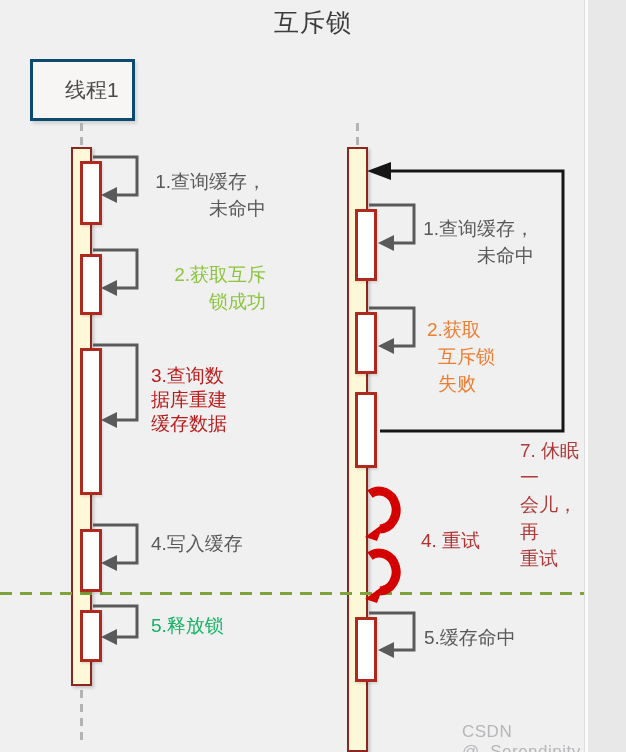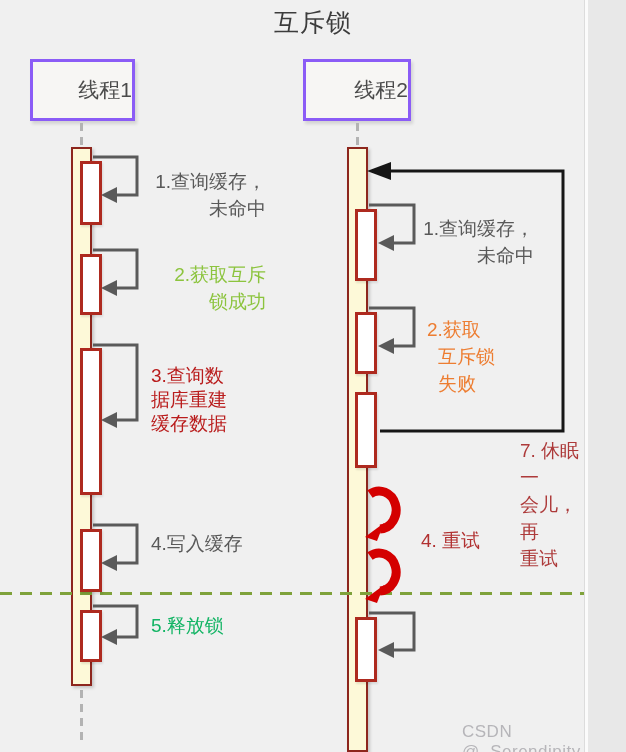--- a/index.html
+++ b/index.html
@@ -1,22 +1,22 @@
 <!DOCTYPE html>
 <html><head>
 <meta charset="utf-8">
 <style>
   html,body{margin:0;padding:0;}
   body{background:#e8e8e8;font-family:"Liberation Sans",sans-serif;}
   #stage{position:relative;width:588px;height:752px;background:#f0f0f0;overflow:hidden;}
   .abs{position:absolute;box-sizing:border-box;}
   #title{top:6px;left:0;width:626px;text-align:center;font-family:"DejaVu Serif",serif;
          font-size:25px;color:#3c3c3c;letter-spacing:1px;}
-  .participant{border:3px solid #8b5cf6;background:#f7f6f4;display:flex;align-items:center;
-         justify-content:flex-end;font-size:21px;color:#4b4b4b;box-shadow:2px 3px 3px rgba(0,0,0,0.12);}
+  .participant{border:3px solid #0c4a6e;background:#f7f6f4;display:flex;align-items:center;
+         justify-content:flex-start;font-size:21px;color:#4b4b4b;box-shadow:2px 3px 3px rgba(0,0,0,0.12);padding-left:32px;}
   .bar{background:#fdf9d8;border:2px solid #8d261d;box-shadow:2px 2px 3px rgba(0,0,0,0.18);}
   .act{width:22px;background:#ffffff;border:3px solid #ae2a1f;box-shadow:1px 2px 2px rgba(0,0,0,0.10);}
   .vdash{width:3px;background:repeating-linear-gradient(180deg,#b3b3b3 0 8px,transparent 8px 14px);}
   .divider{height:3px;background:repeating-linear-gradient(90deg,#7fa23b 0 12px,transparent 12px 20px);}
   .label{font-size:19px;line-height:27px;white-space:pre-line;color:#595959;}
   .center{text-align:right;}
   .hang{padding-left:11px;text-indent:-11px;}
   .tight{line-height:24px;}
   .loop path{fill:none;stroke:#5a5a5a;stroke-width:3;}
   .loop polygon{fill:#5a5a5a;}
@@ -25,23 +25,20 @@
 </style>
 </head>
 <body>
 
 <div id="stage">
 
   <div id="title" class="abs">互斥锁</div>
 
   <div class="abs participant" style="left:30px;top:59px;width:105px;height:62px;">
     <span>线程1</span>
-  </div>
-  <div class="abs participant" style="left:303px;top:59px;width:108px;height:62px;">
-    <span>线程2</span>
   </div>
 
   <div class="abs vdash" style="left:80px;top:123px;height:24px;"></div>
   <div class="abs vdash" style="left:356px;top:123px;height:24px;"></div>
   <div class="abs vdash" style="left:80px;top:690px;height:56px;"></div>
 
   <div class="abs bar" style="left:71px;top:147px;width:21px;height:539px;"></div>
   <div class="abs bar" style="left:347px;top:147px;width:21px;height:605px;"></div>
 
   <div class="abs divider" style="left:0;top:592px;width:626px;"></div>
@@ -117,18 +114,19 @@
 
   <div class="abs label center" style="left: 422px; top: 215px; width: 112px; color: rgb(89, 89, 89);">1.查询缓存，
 未命中</div>
   <div class="abs label hang" style="left: 427px; top: 316px; color: rgb(237, 125, 49);">2.获取
 互斥锁
 失败</div>
   <div class="abs label" style="left: 520px; top: 437px; color: rgb(173, 58, 58);">7. 休眠一
 会儿，再
 重试</div>
   <div class="abs label" style="left: 421px; top: 527px; color: rgb(177, 49, 49);">4. 重试</div>
+  <div class="abs label" style="left: 424px; top: 624px; color: rgb(89, 89, 89);">5.缓存命中</div>
 
   <div id="watermark" class="abs" style="left:462px;top:722px;">CSDN @..Serendipity</div>
 
   <div id="right-edge" class="abs"></div>
 
 </div>
 
 </body></html>

